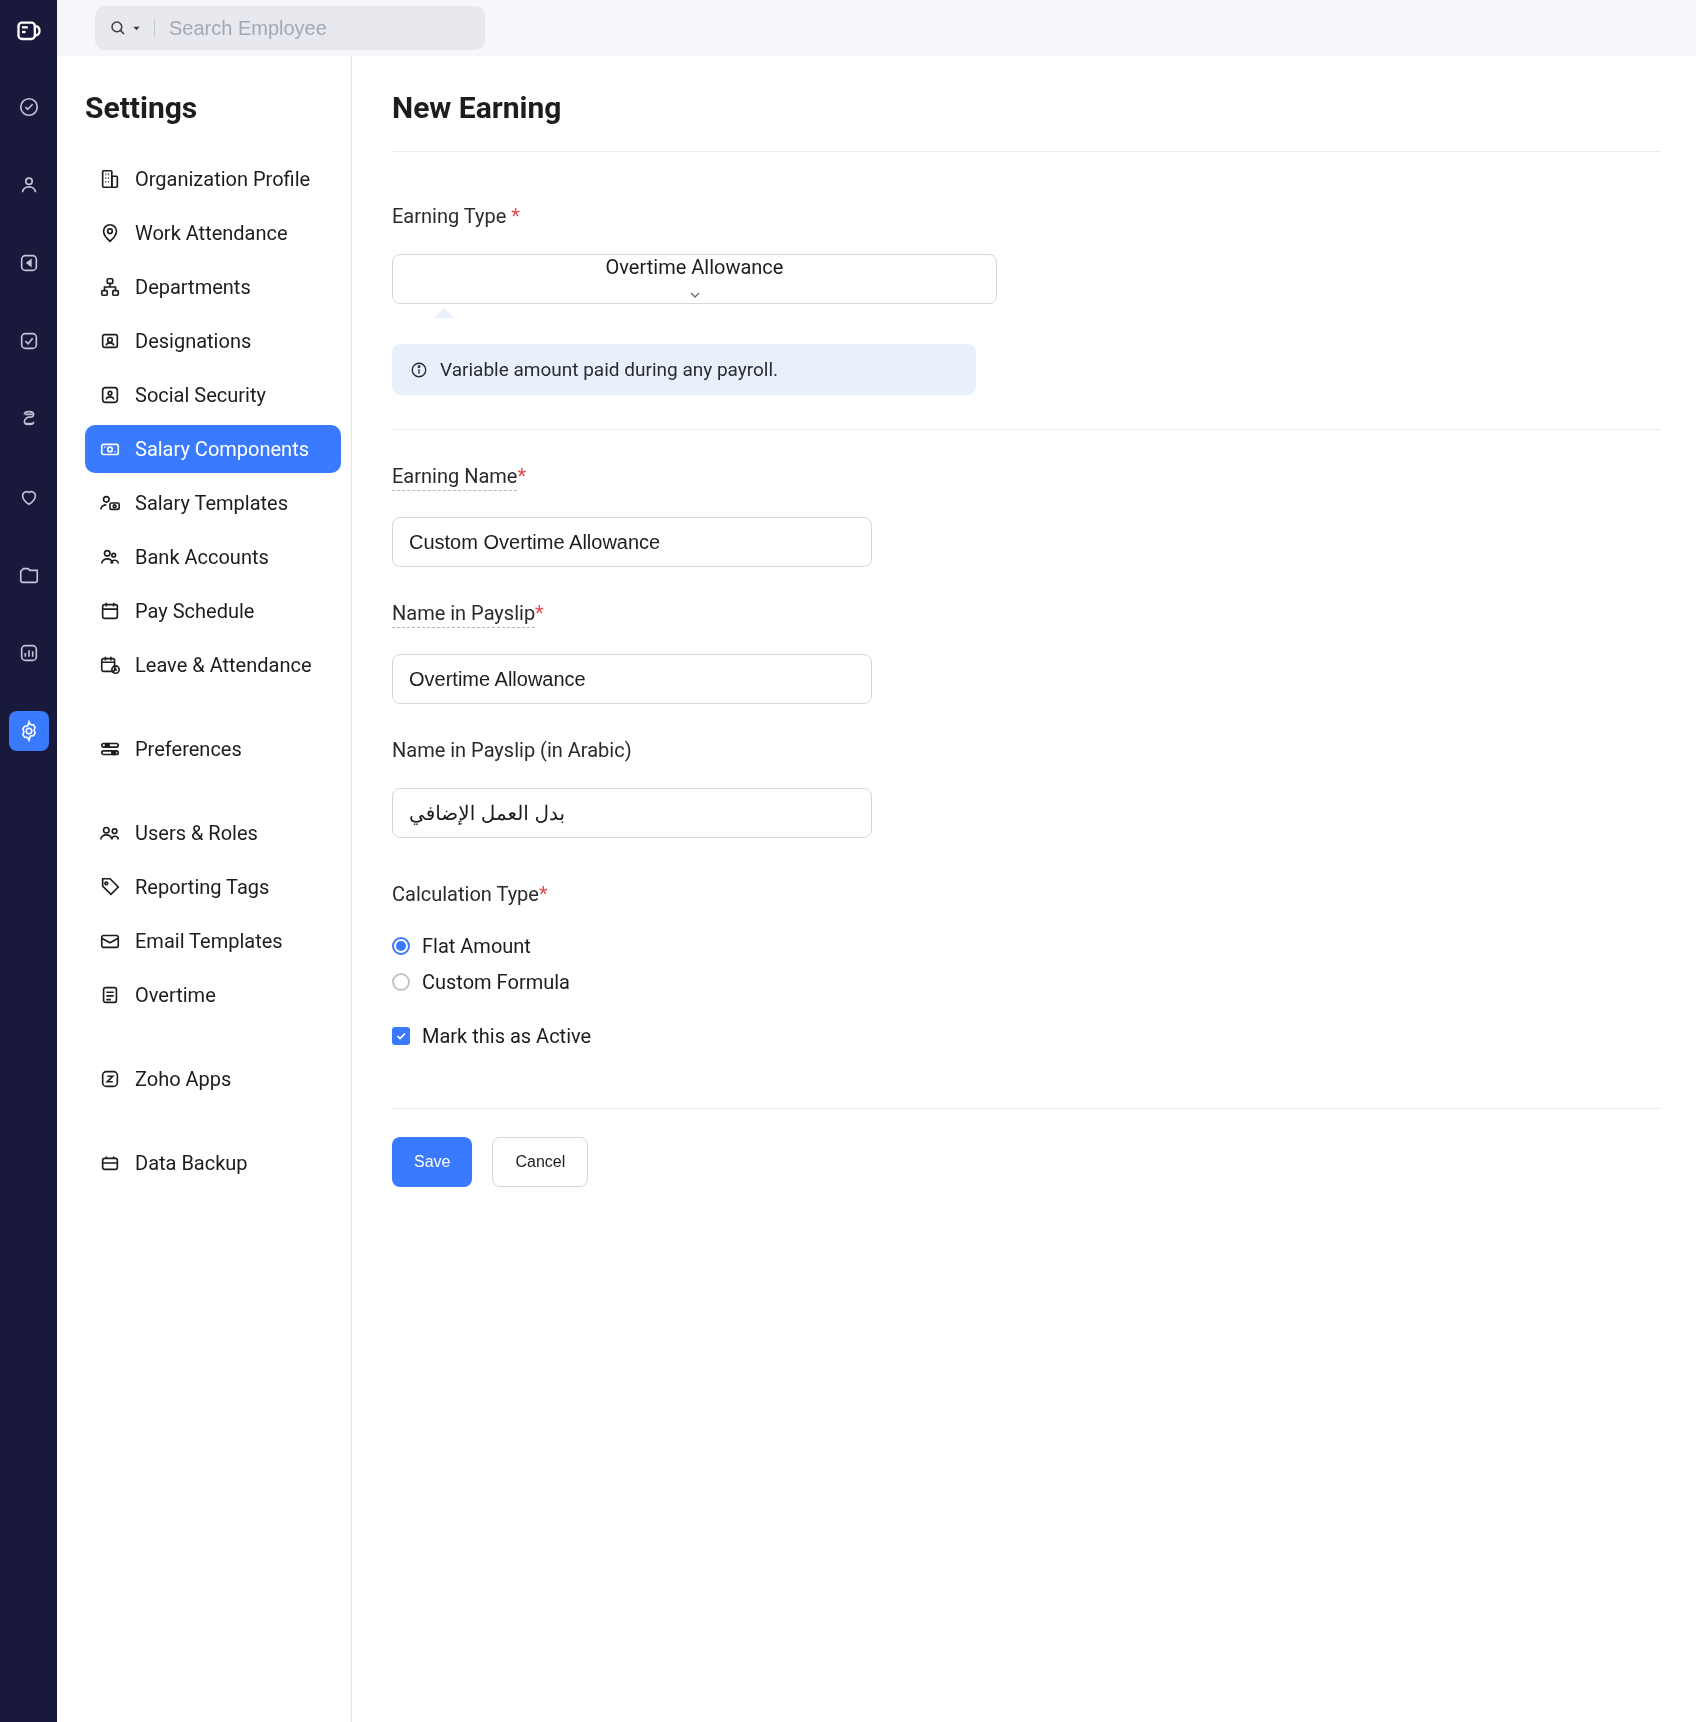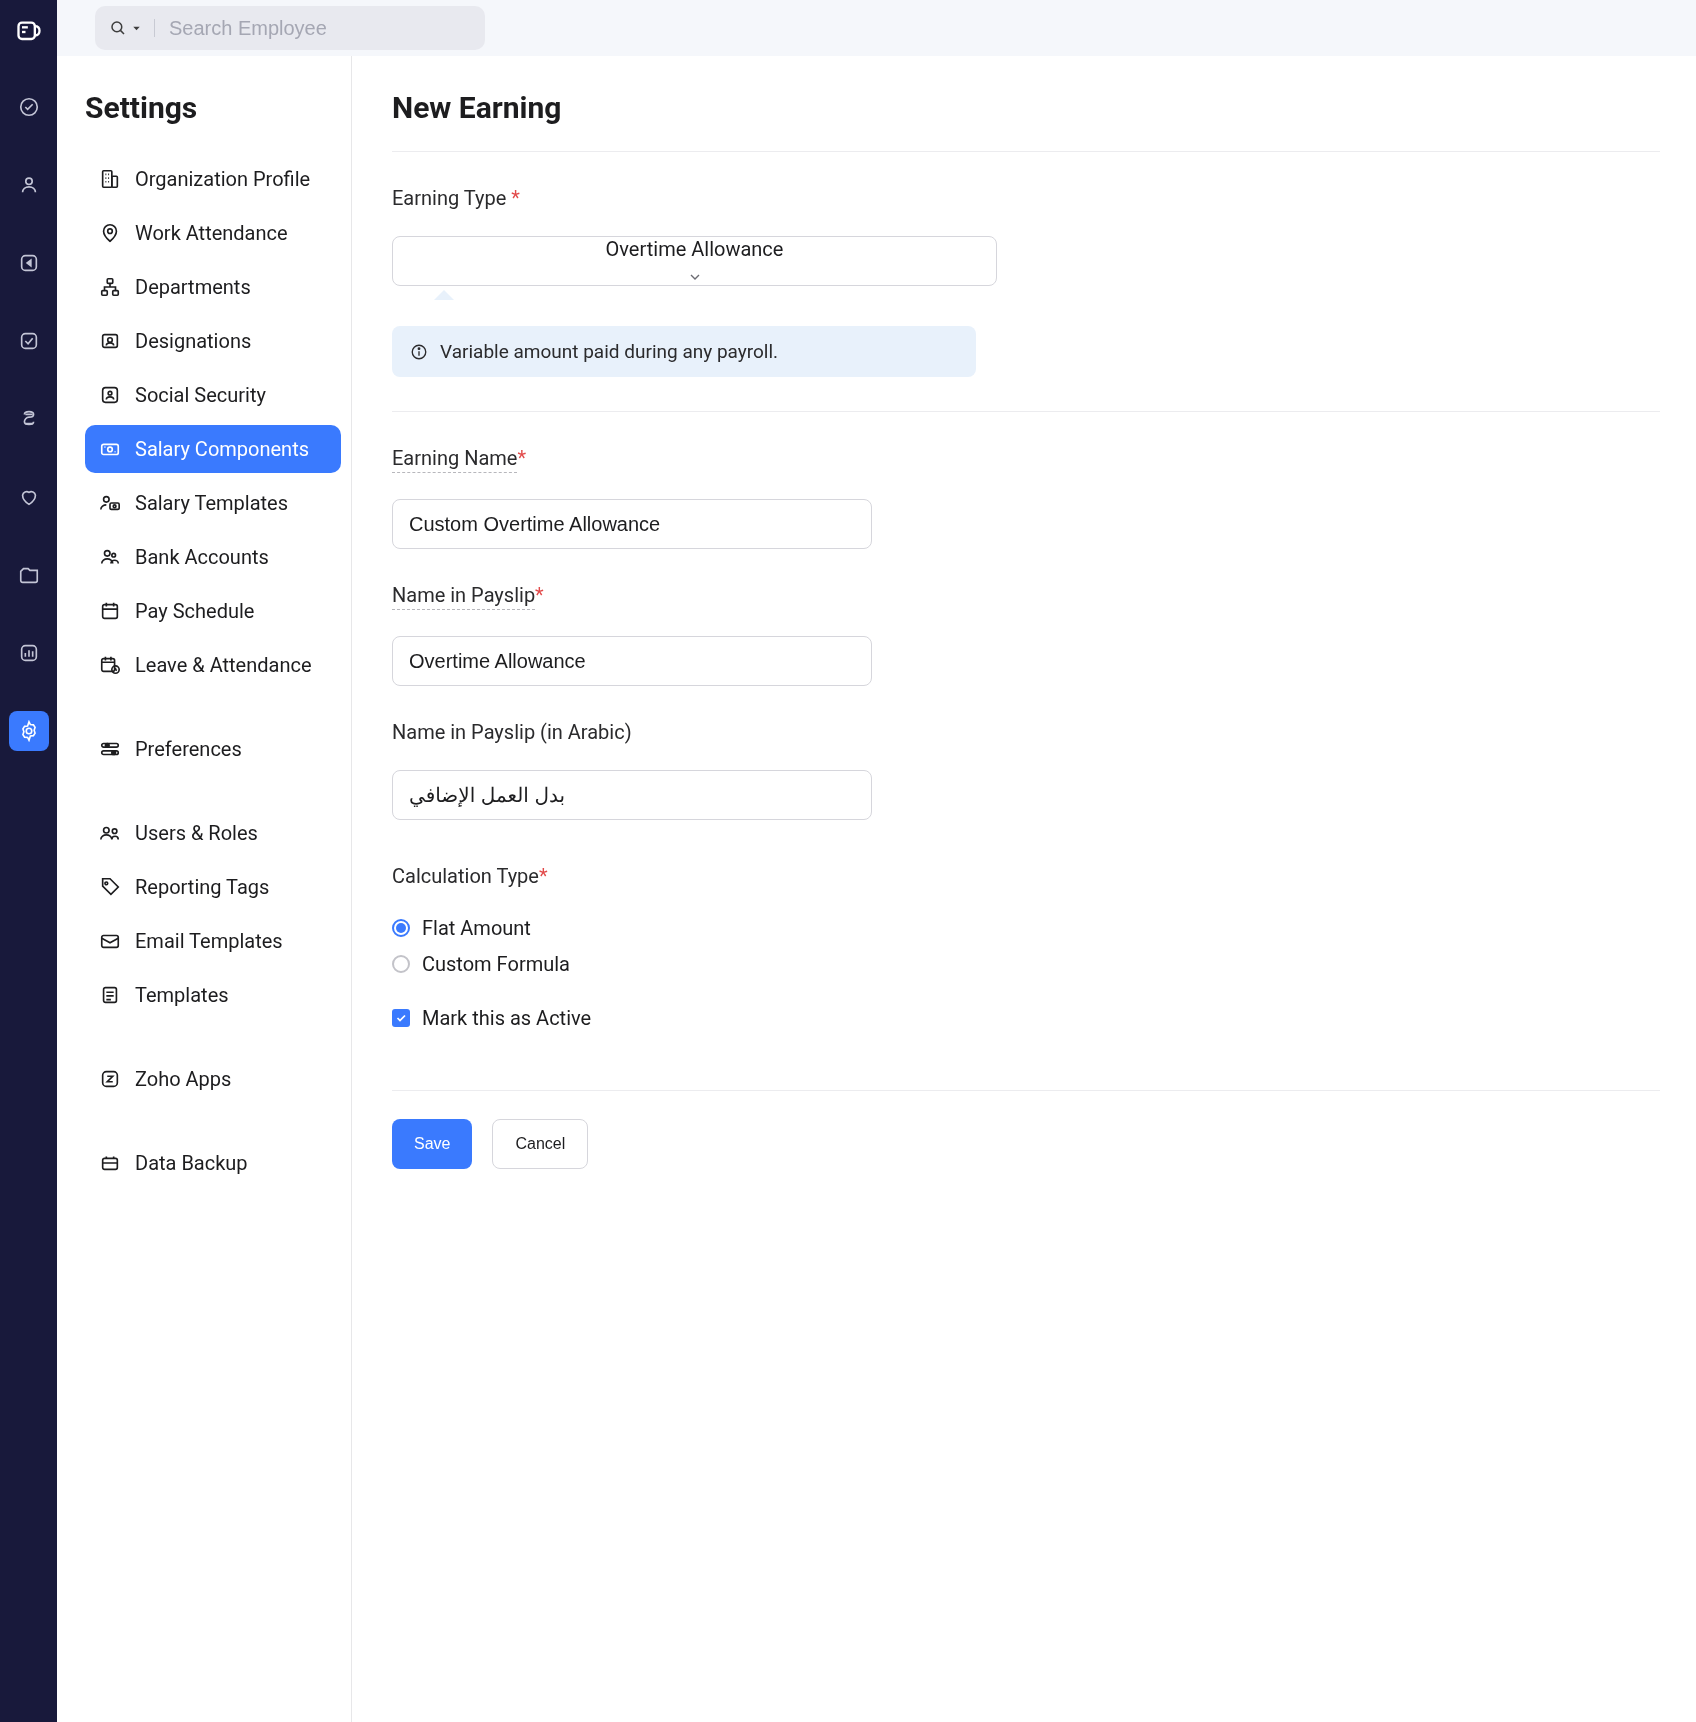--- a/index.html
+++ b/index.html
@@ -92,21 +92,21 @@
   margin-bottom: 6px;
   font-size: 20px;
   color: #1d1d1f;
   cursor: pointer;
 }
 .settings-item.active { background: #3a7afe; color: #fff; }
 .settings-item .sicon { width: 22px; height: 22px; flex-shrink: 0; display: flex; align-items: center; justify-content: center; }
 .settings-gap { height: 30px; }
 
 .form-area { flex: 1; padding: 34px 36px 40px 40px; }
-.form-title { font-size: 30px; font-weight: 700; padding-bottom: 26px; border-bottom: 1px solid #ececef; margin-bottom: 34px; }
+.form-title { font-size: 30px; font-weight: 700; padding-bottom: 26px; border-bottom: 1px solid #ececef; margin-bottom: 52px; }
 .field { margin-bottom: 34px; }
 .field-label { font-size: 20px; color: #2b2b2d; margin-bottom: 14px; display: inline-block; }
 .field-label.dotted { border-bottom: 1px dashed #b7b7bc; padding-bottom: 2px; }
 .req { color: #e24b4b; }
 .form-select, .form-input {
   width: 605px;
   height: 50px;
   border: 1px solid #d6d6dc;
   border-radius: 8px;
   padding: 0 16px;
@@ -394,21 +394,21 @@
               </span>
             <span>Email Templates</span>
           </li>
           <li class="settings-item">
             <span class="sicon">
                 <svg viewBox="0 0 24 24" width="22" height="22" fill="none" stroke="currentColor" stroke-width="1.8">
                   <rect x="5" y="4" width="14" height="16" rx="2"></rect>
                   <path d="M8 9h8M8 13h8M8 17h5"></path>
                 </svg>
               </span>
-            <span>Templates</span>
+            <span>Overtime</span>
           </li>
           <li class="settings-gap"></li>
           <li class="settings-item">
             <span class="sicon">
                 <svg viewBox="0 0 24 24" width="22" height="22" fill="none" stroke="currentColor" stroke-width="1.8">
                   <rect x="4" y="4" width="16" height="16" rx="4"></rect>
                   <path d="M9 9h6l-6 6h6"></path>
                 </svg>
               </span>
             <span>Zoho Apps</span>

